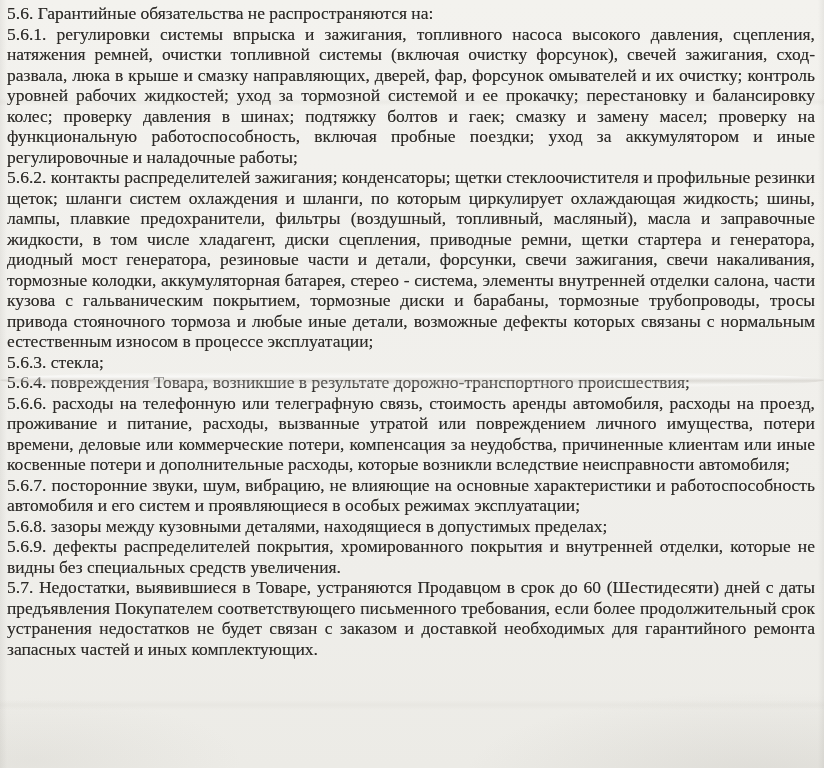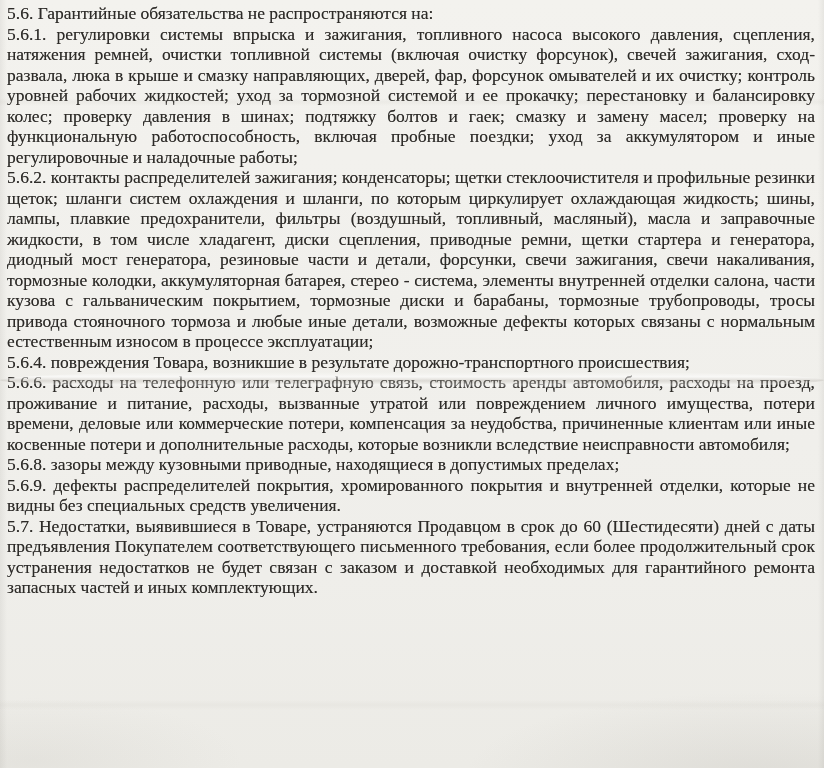--- a/index.html
+++ b/index.html
@@ -67,22 +67,24 @@
       rgba(255,255,255,0.0) 100%);
   }
 </style>
 </head>
 <body>
 
 <div class="page">
   <p>5.6. Гарантийные обязательства не распространяются на:</p>
   <p>5.6.1. регулировки  системы впрыска и зажигания, топливного насоса высокого давления, сцепления, натяжения ремней, очистки топливной системы (включая очистку форсунок), свечей зажигания, сход-развала, люка в крыше и смазку направляющих, дверей, фар, форсунок омывателей и их очистку; контроль уровней рабочих жидкостей;  уход за тормозной системой и ее прокачку; перестановку и балансировку колес; проверку давления в шинах; подтяжку болтов и гаек; смазку и замену масел; проверку на функциональную работоспособность, включая пробные поездки; уход за аккумулятором и иные регулировочные и наладочные работы;</p>
   <p>5.6.2. контакты распределителей зажигания; конденсаторы; щетки стеклоочистителя и профильные резинки щеток; шланги систем охлаждения и шланги, по которым циркулирует охлаждающая жидкость; шины, лампы, плавкие предохранители, фильтры (воздушный, топливный, масляный), масла и заправочные жидкости, в том числе хладагент, диски сцепления, приводные ремни, щетки стартера и генератора, диодный мост генератора, резиновые части и детали, форсунки, свечи зажигания, свечи накаливания, тормозные колодки, аккумуляторная батарея, стерео - система, элементы внутренней отделки салона, части кузова с гальваническим покрытием, тормозные диски и барабаны, тормозные трубопроводы, тросы привода стояночного тормоза и любые иные детали, возможные дефекты которых связаны с нормальным естественным износом в процессе эксплуатации;</p>
+  <p>5.6.3. стекла;</p>
   <p>5.6.4. повреждения Товара, возникшие в результате дорожно-транспортного происшествия;</p>
   <p>5.6.6. расходы на телефонную или телеграфную связь, стоимость аренды автомобиля, расходы на проезд, проживание и питание, расходы, вызванные утратой или повреждением личного имущества, потери времени, деловые или коммерческие потери, компенсация за неудобства, причиненные клиентам или иные косвенные потери и дополнительные расходы, которые возникли вследствие неисправности автомобиля;</p>
-  <p>5.6.8. зазоры между кузовными приводные, находящиеся в допустимых пределах;</p>
+  <p>5.6.7. посторонние звуки, шум, вибрацию, не влияющие на основные характеристики и работоспособность автомобиля и его систем и проявляющиеся в особых режимах эксплуатации;</p>
+  <p>5.6.8. зазоры между кузовными деталями, находящиеся в допустимых пределах;</p>
   <p>5.6.9. дефекты распределителей покрытия, хромированного покрытия и внутренней отделки, которые не видны без специальных средств увеличения.</p>
   <p>5.7. Недостатки, выявившиеся в Товаре, устраняются Продавцом в срок до 60 (Шестидесяти) дней с даты предъявления Покупателем соответствующего письменного требования, если более продолжительный срок устранения недостатков не будет связан с заказом и доставкой необходимых для гарантийного ремонта запасных частей и иных комплектующих.</p>
 
   <div class="crease crease-faint-top"></div>
   <div class="crease crease-main"></div>
   <div class="crease crease-faint-bottom"></div>
 </div>
 
 </body></html>

